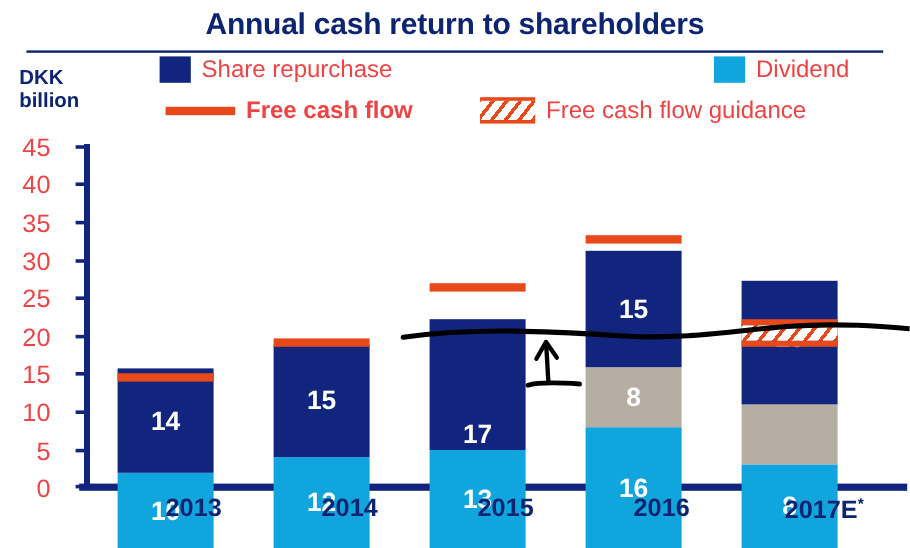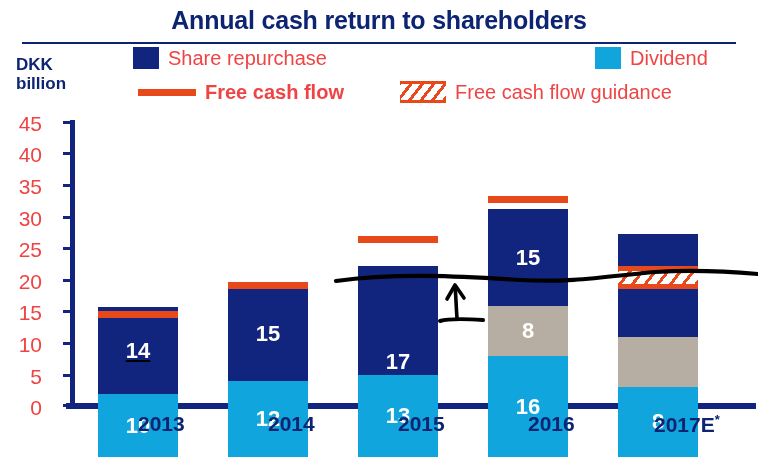--- a/index.html
+++ b/index.html
@@ -250,21 +250,21 @@
 
     <div class="y-axis"></div>
     <div class="x-axis"></div>
 
     <div class="bar-group" style="left:98px; width:80px; height:403px;">
 
       <div class="seg seg-dividend" style="bottom:0px; height:63px;">
         <span class="seg-value">10</span>
       </div>
 
-      <div class="seg seg-repurch" style="bottom:63px; height:87px;text-decoration:underline;">
+      <div class="seg seg-repurch" style="bottom:63px; height:87px;">
         <span class="seg-value">14</span>
       </div>
 
       <div class="fcf-marker" style="left:0; width:80px; bottom:139px;"></div>
     </div>
     <div class="x-tick-label" style="left:98px; width:80px;">2013</div>
 
     <div class="bar-group" style="left:228px; width:80px; height:403px;">
       <div class="seg seg-dividend" style="bottom:0px; height:76px;">
         <span class="seg-value">12</span>

